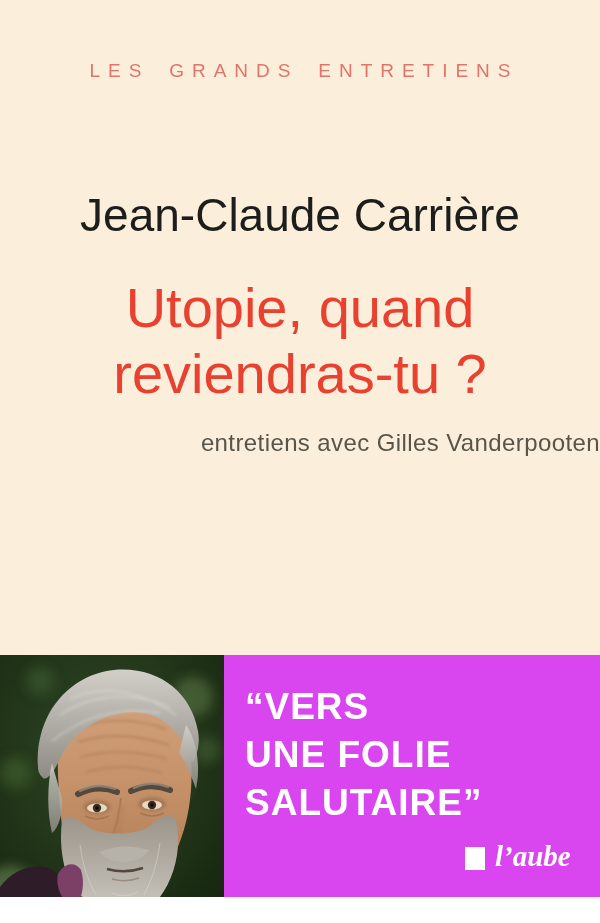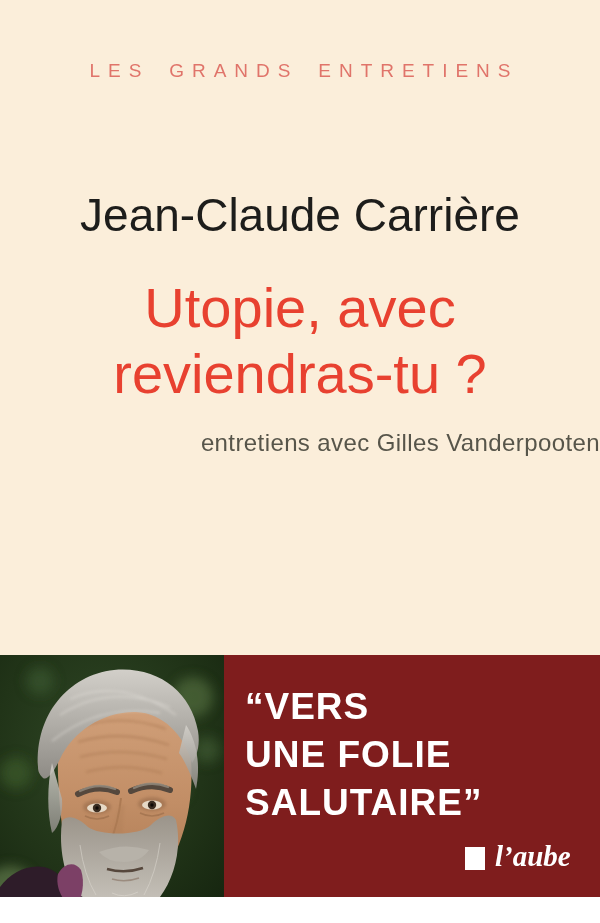--- a/index.html
+++ b/index.html
@@ -67,21 +67,21 @@
   .photo {
     width: 224px;
     height: 268px;
     flex: 0 0 224px;
     overflow: hidden;
   }
   .photo svg { display: block; }
   .red-block {
     position: relative;
     flex: 1;
-    background: #7f1d1d;
+    background: #d946ef;
   }
   .quote {
     position: absolute;
     top: 28px; left: 21px;
     color: #ffffff;
     font-weight: 700;
     font-size: 37px;
     line-height: 48px;
     letter-spacing: 1px;
     white-space: nowrap;
@@ -112,21 +112,21 @@
 </style>
 </head>
 <body>
 
 <div class="cover">
 
   <div class="collection">LES GRANDS ENTRETIENS</div>
 
   <h1 class="author">Jean-Claude Carrière</h1>
 
-  <h2 class="title"><span>Utopie, avec</span><br><span>reviendras-tu ?</span></h2>
+  <h2 class="title"><span>Utopie, quand</span><br><span>reviendras-tu ?</span></h2>
 
   <div class="subtitle">entretiens avec Gilles Vanderpooten</div>
 
   <div class="band">
 
     <div class="photo">
       <svg viewBox="0 0 224 268" width="224" height="268" xmlns="http://www.w3.org/2000/svg">
         <defs>
           <radialGradient id="bg" cx="45%" cy="35%" r="85%">
             <stop offset="0%" stop-color="#2f4725"></stop>

